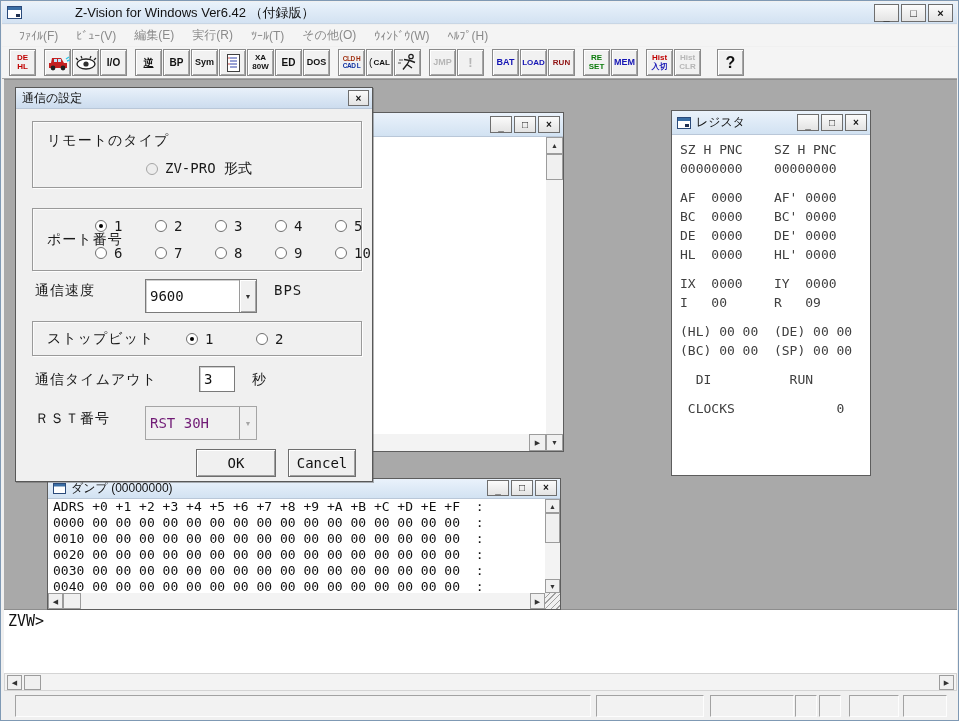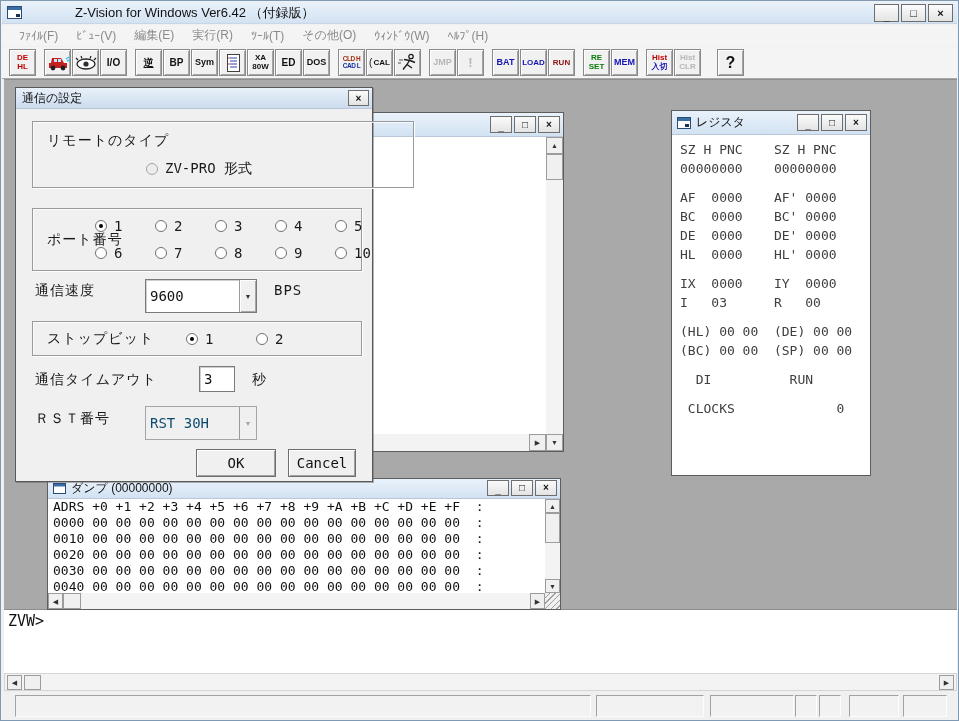--- a/index.html
+++ b/index.html
@@ -125,21 +125,21 @@
   .radio.dis .circ { border-color:#a5a5a5; background:#ededed; }
   .radio .rlabel { font-size:14px; color:#1a1a1a; }
   .combo { position:absolute; height:34px; background:#fff; border:1px solid #7a7a7a;
            box-shadow:inset 1px 1px 0 #cfcfcf; display:flex; align-items:center; }
   .combo .cval { flex:1; font-size:14px; padding-left:4px; color:#111; }
   .combo .cbtnd { width:17px; height:100%; background:#f0f0f0; border-left:1px solid #9a9a9a;
                   box-shadow:inset 1px 1px 0 #fff, inset -1px -1px 0 #a6a6a6;
                   display:flex; align-items:center; justify-content:center;
                   font-size:7px; color:#333; }
   .combo.dis { background:#f0f0f0; border-color:#a5a5a5; box-shadow:none; }
-  .combo.dis .cval { color:#0c4a6e; }
+  .combo.dis .cval { color:#701a75; }
   .combo.dis .cbtnd { color:#a5a5a5; box-shadow:none; }
   .tfield { position:absolute; background:#fff; border:1px solid #7a7a7a;
             box-shadow:inset 1px 1px 0 #cfcfcf; font-size:14px; color:#111;
             padding-left:4px; font-family:"DejaVu Sans Mono", monospace; }
   .pushbtn { position:absolute; height:28px; background:#f0f0f0; border:1px solid #6e6e6e;
              box-shadow:inset 1px 1px 0 #fff, inset -1px -1px 0 #a0a0a0;
              display:flex; align-items:center; justify-content:center;
              font-size:14px; color:#111; font-family:"DejaVu Sans Mono", monospace; }
 
   
@@ -379,21 +379,21 @@
       <div class="client">
         <div class="reg-line">SZ H PNC    SZ H PNC</div>
         <div class="reg-line">00000000    00000000</div>
         <div class="reg-line"></div>
         <div class="reg-line">AF  0000    AF' 0000</div>
         <div class="reg-line">BC  0000    BC' 0000</div>
         <div class="reg-line">DE  0000    DE' 0000</div>
         <div class="reg-line">HL  0000    HL' 0000</div>
         <div class="reg-line"></div>
         <div class="reg-line">IX  0000    IY  0000</div>
-        <div class="reg-line">I   03      R   00</div>
+        <div class="reg-line">I   00      R   09</div>
         <div class="reg-line"></div>
         <div class="reg-line">(HL) 00 00  (DE) 00 00</div>
         <div class="reg-line">(BC) 00 00  (SP) 00 00</div>
         <div class="reg-line"></div>
         <div class="reg-line">  DI          RUN</div>
         <div class="reg-line"></div>
         <div class="reg-line"> CLOCKS             0</div>
       </div>
     </div>
 
@@ -440,21 +440,21 @@
     </div>
 
     <div class="dialog">
       <div class="dlgbar">
         <span class="dtitle">通信の設定</span>
         <span class="dlg-x">
             <span>×</span>
           </span>
       </div>
 
-      <div class="groupbox" style="left:16px; top:33px; width:382px; height:67px;">
+      <div class="groupbox" style="left:16px; top:33px; width:330px; height:67px;">
         <div class="jp" style="position:absolute; left:14px; top:10px;">リモートのタイプ</div>
         <span class="radio dis" style="position:absolute; left:113px; top:38px;">
           <span class="circ"></span>
           <span class="rlabel jp-dis mono">ZV-PRO 形式</span>
         </span>
       </div>
 
       <div class="groupbox" style="left:16px; top:120px; width:330px; height:63px;">
         <div class="jp" style="position:absolute; left:14px; top:22px;">ポート番号</div>
         <span class="radio sel" style="position:absolute; left:62px; top:9px;">

